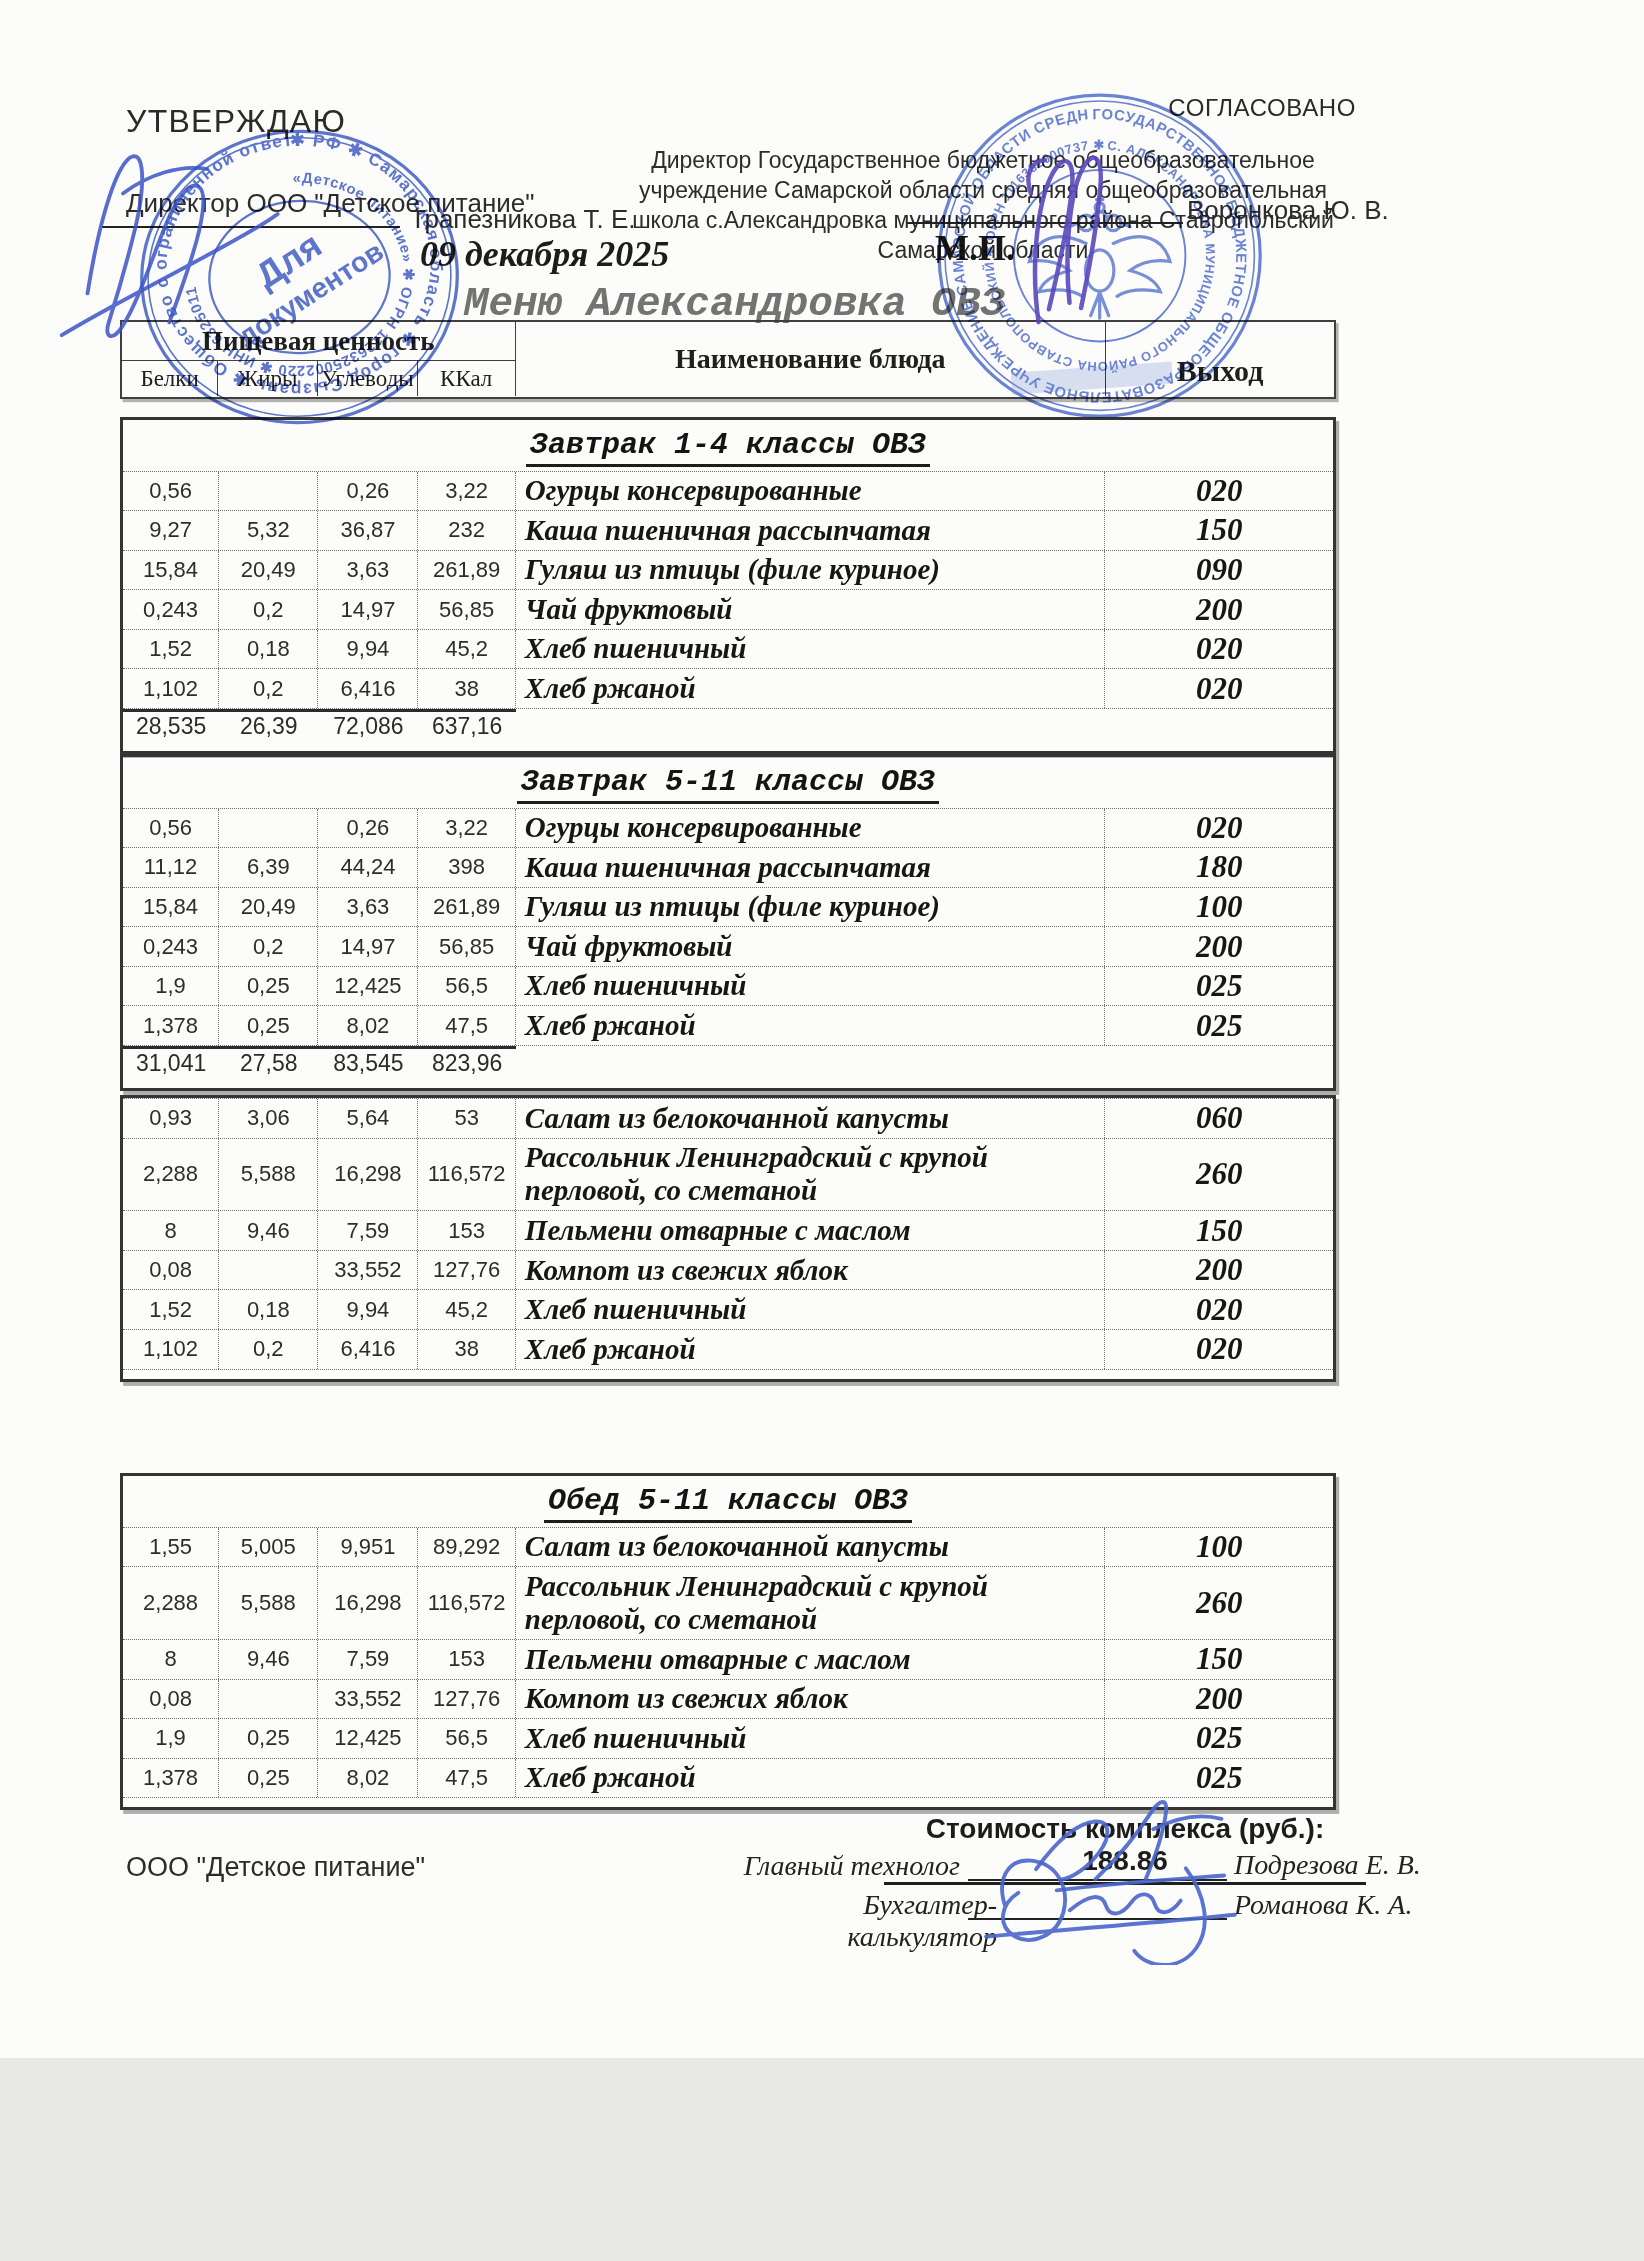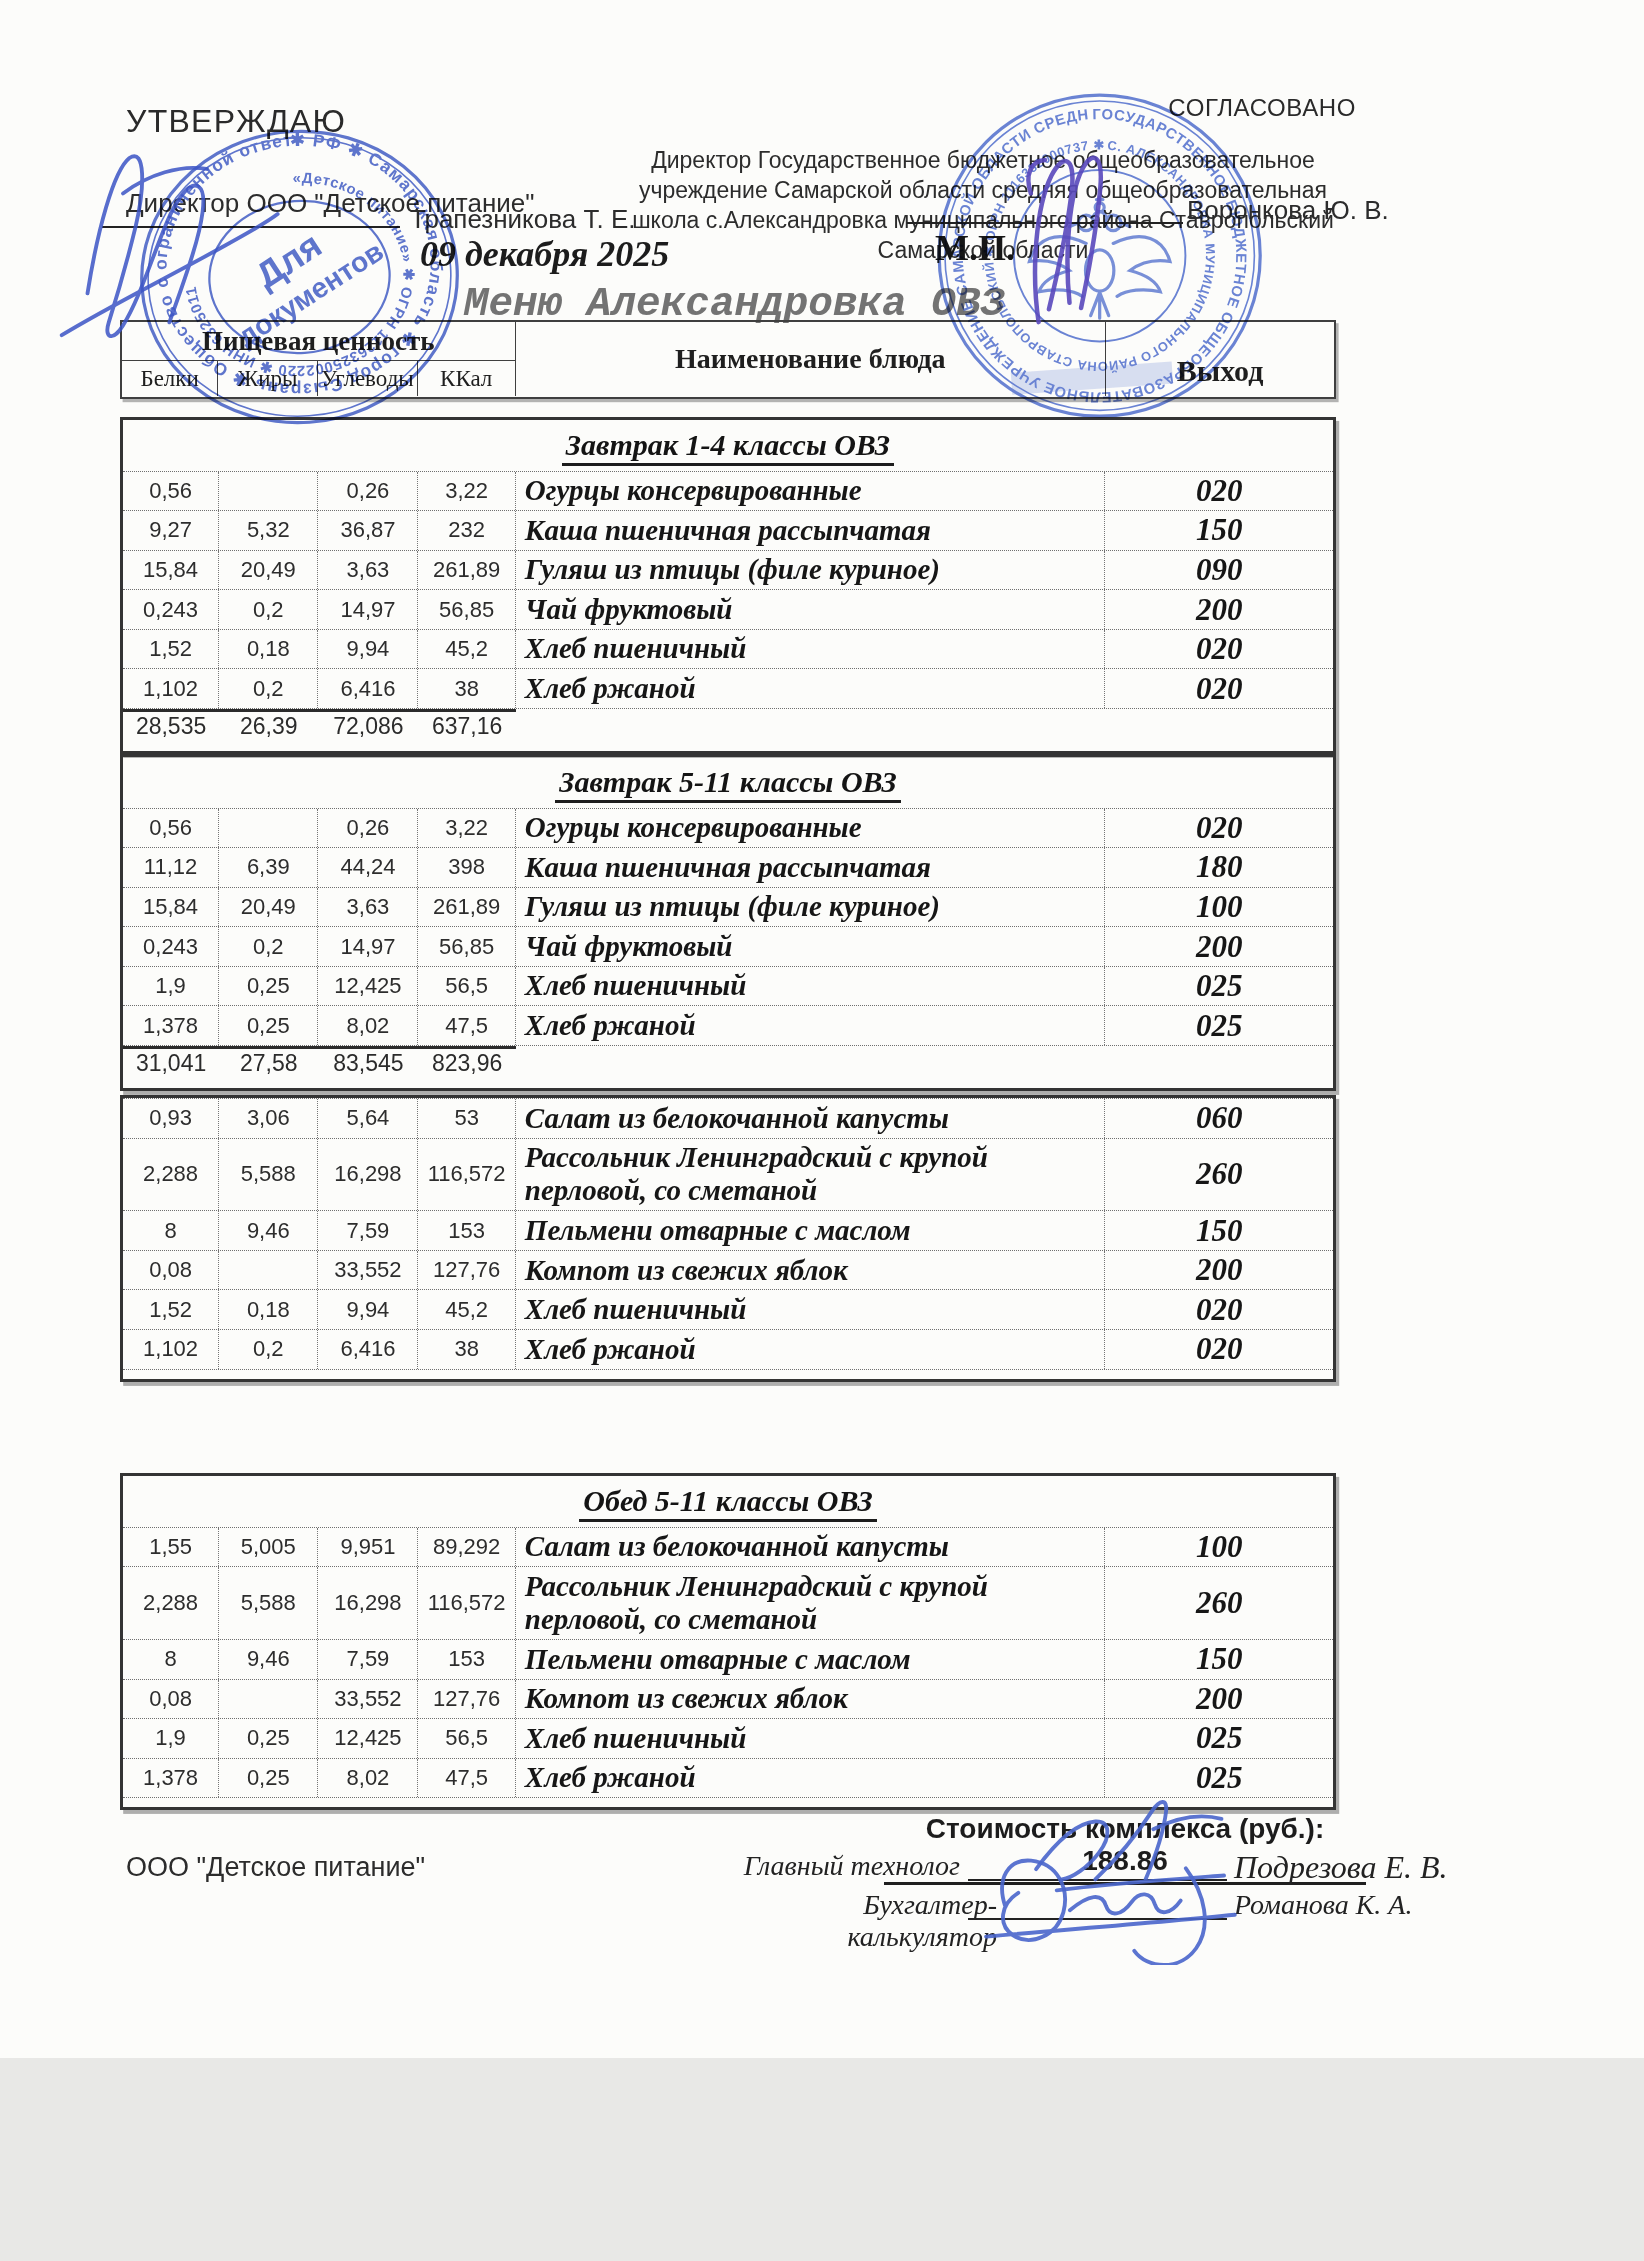--- a/index.html
+++ b/index.html
@@ -40,21 +40,21 @@
   .ht-out{grid-column:6;grid-row:1/3;font-family:"Liberation Serif",serif;font-weight:bold;font-size:30px;margin-top:23px;}
   .ht-sub{grid-row:2;border-right:1.9px solid #3f3f3f;font-family:"Liberation Serif",serif;font-size:23px;}
   
   .menu-table{
     left:120px;width:1216px;box-sizing:border-box;
     border:3.9px solid #343434;box-shadow:3.2px 3.9px 0 rgba(95,95,95,.5);
     background:transparent;padding-bottom:9px;
   }
   #menu0{top:417px;} #menu1{top:754px;} #menu2{top:1095px;} #menu3{top:1473px;}
   .menu-title{height:43px;padding-top:7.7px;text-align:center;
-    font-family:Liberation Serif, serif;font-style:italic;font-weight:bold;font-size:30px;color:#141414;}
+    font-family:Liberation Mono, monospace;font-style:italic;font-weight:bold;font-size:30px;color:#141414;}
   .menu-title span{border-bottom:3.2px solid #1d1d1d;padding:0 3.9px 2.6px 3.9px;}
   .rows{border-top:1.9px dotted #6f6f6f;}
   .row{display:grid;grid-template-columns:150fr 155fr 156fr 152fr 920fr 355fr;
     min-height:35px;border-bottom:1.9px dotted #6f6f6f;}
   .row.tall{min-height:68px;}
   .cell{display:flex;align-items:center;justify-content:center;box-sizing:border-box;
     border-right:1.9px dotted #767676;font-size:22px;color:#2d2d2d;}
   .cell.dish{justify-content:flex-start;padding:2.6px 6.4px 2.6px 9px;text-align:left;
     font-family:"Liberation Serif",serif;font-style:italic;font-weight:bold;font-size:29px;color:#161616;line-height:1.15;}
   .cell.out{border-right:none;font-family:"Liberation Serif",serif;font-style:italic;font-weight:bold;font-size:31px;color:#161616;}
@@ -62,21 +62,21 @@
   .tcell{display:flex;align-items:center;justify-content:center;box-sizing:border-box;
     border-top:3.2px solid #2b2b2b;font-size:23px;color:#2b2b2b;}
   .tspacer{border-top:none;}
   
   .cost{left:884px;top:1813px;width:482px;text-align:center;font-weight:bold;font-size:28px;
     border-bottom:3.9px solid #1f1f1f;padding-bottom:5.2px;color:#1c1c1c;}
   .company{left:126px;top:1852px;font-size:27px;color:#2c2c2c;}
   .f-label{font-family:"Liberation Serif",serif;font-style:italic;font-size:28px;color:#222;text-align:right;}
   .tech-label{left:728px;top:1850px;width:232px;}
   .tech-line{left:968px;top:1824px;width:259px;height:55px;border-bottom:2.6px solid #222;}
-  .tech-name{left:1234px;top:1849px;font-family:"Liberation Serif",serif;font-style:italic;font-size:32px;color:#222;}
+  .tech-name{left:1234px;top:1849px;font-family:"Liberation Serif",serif;font-style:italic;font-size:28px;color:#222;}
   .acct-label{left:732px;top:1889px;width:265px;}
   .acct-line{left:968px;top:1863px;width:259px;height:55px;border-bottom:2.6px solid #222;}
   .acct-name{left:1234px;top:1889px;font-family:"Liberation Serif",serif;font-style:italic;font-size:28px;color:#222;}
   
   .stamp{opacity:.82;mix-blend-mode:multiply;}
   svg text{font-family:"Liberation Sans",sans-serif;}
 </style>
 </head>
 <body>
 

